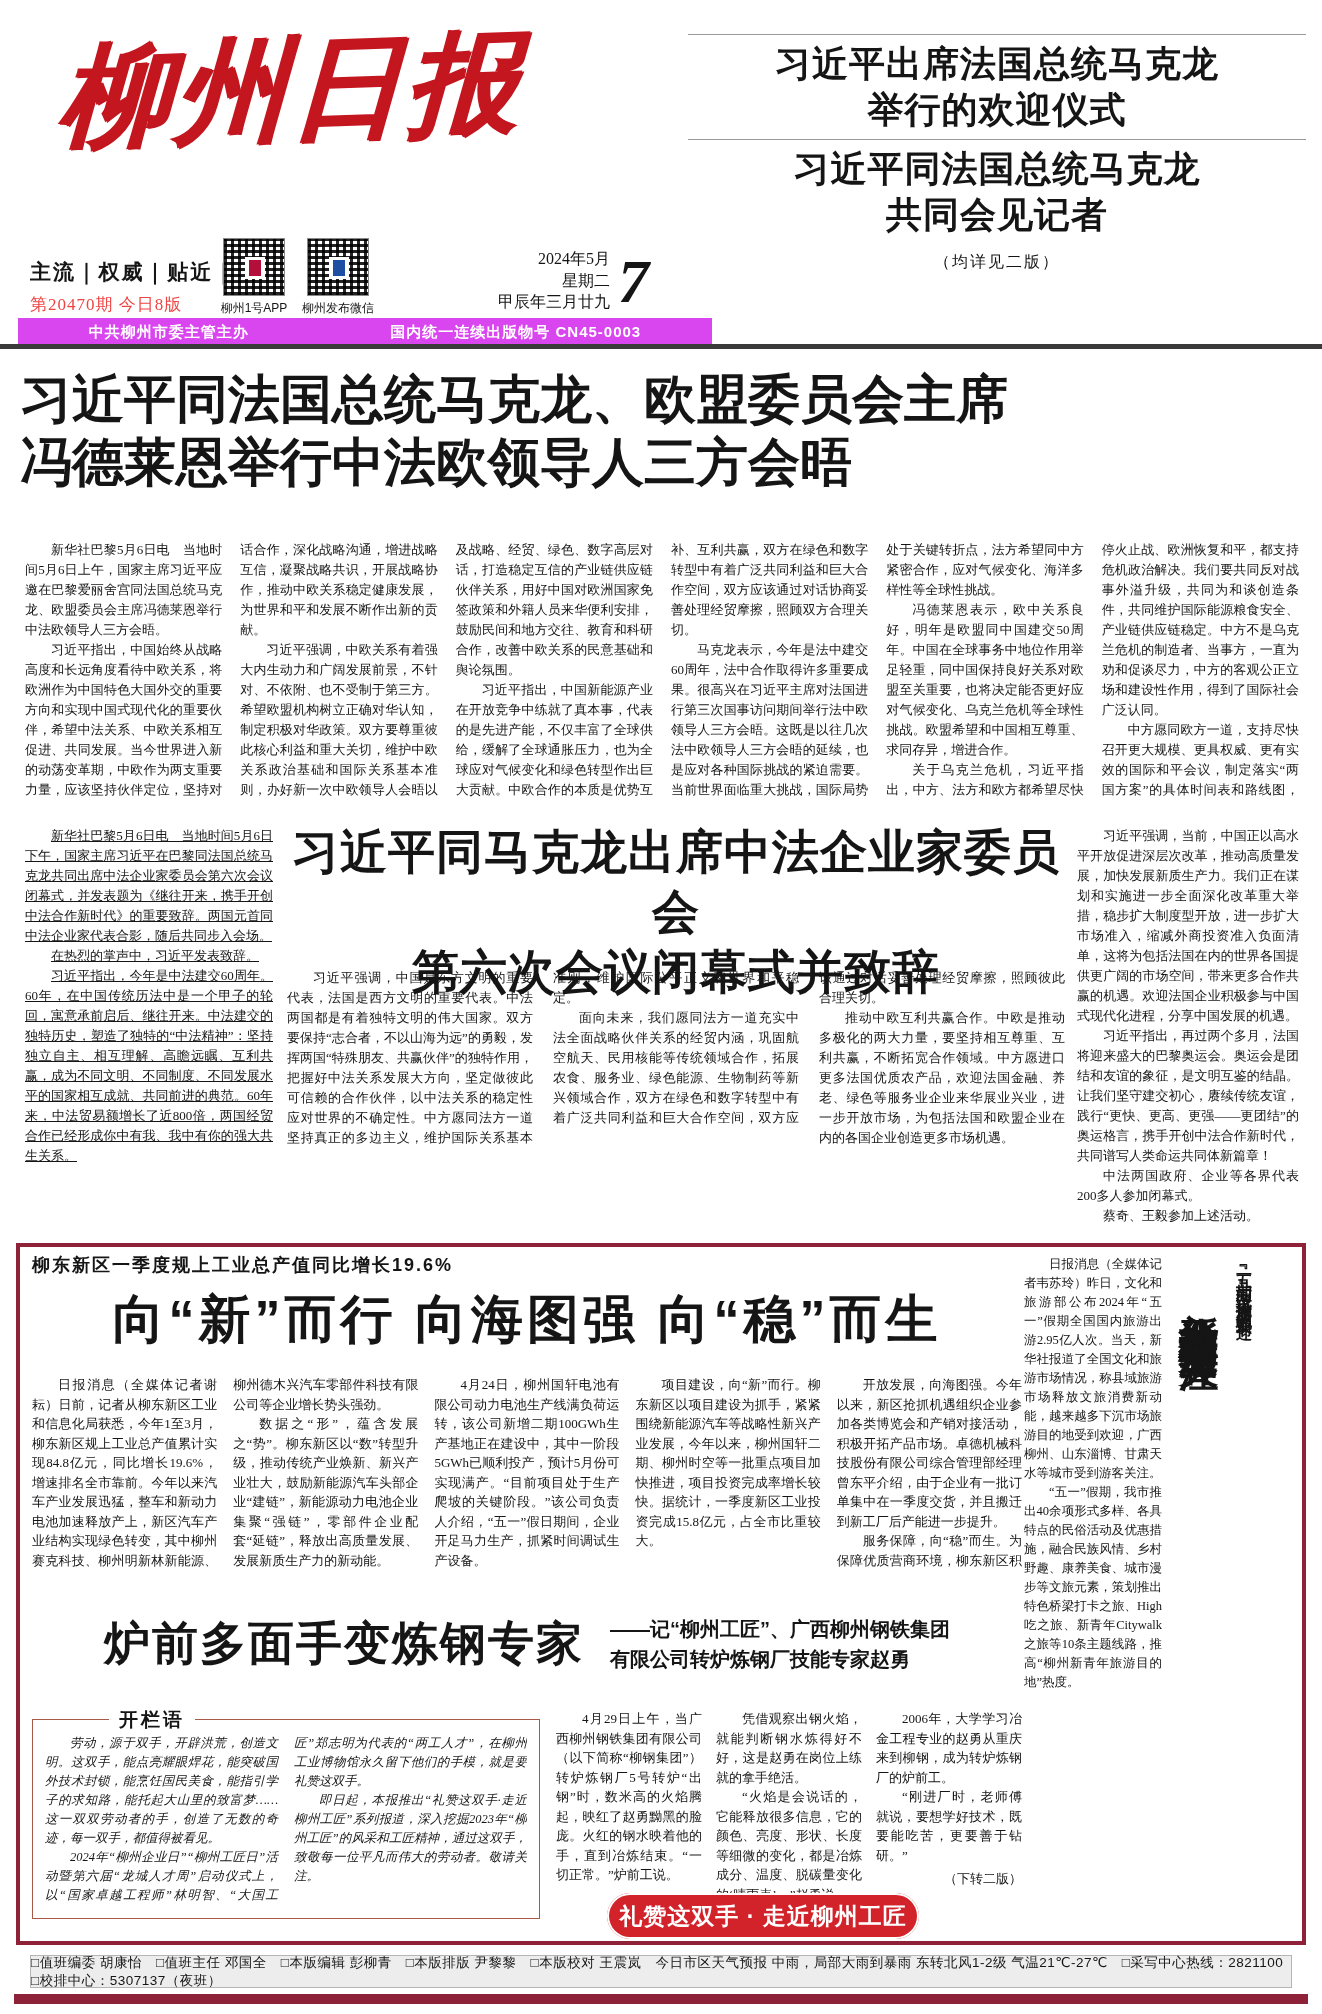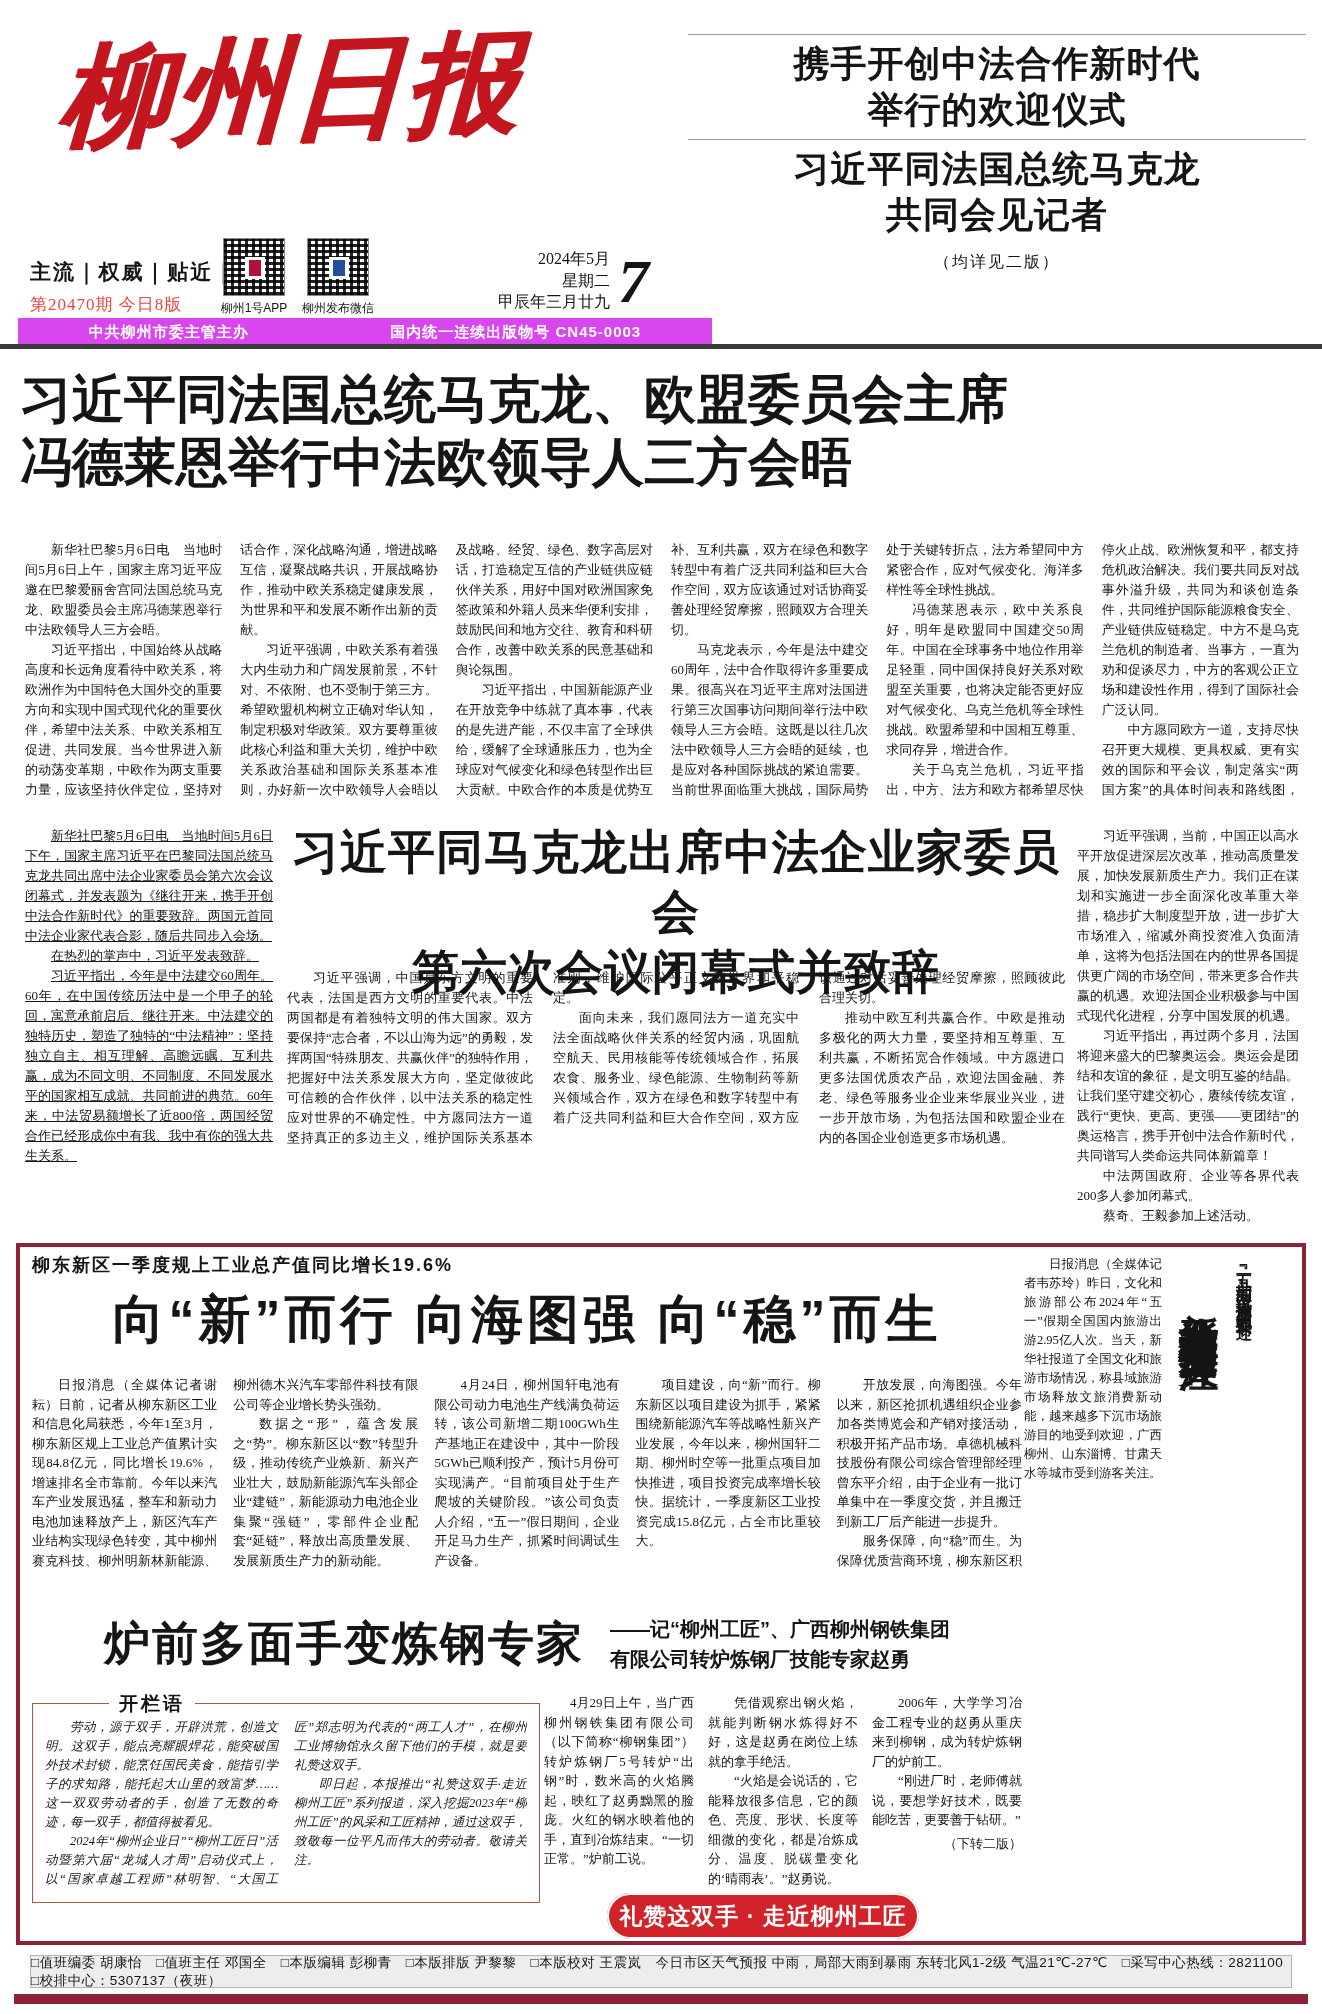--- a/index.html
+++ b/index.html
@@ -73,21 +73,21 @@
     font-family:"Liberation Sans","DejaVu Sans",sans-serif; }
   .h3 { text-align:center; font-size:52px; font-weight:900; letter-spacing:4px; margin-top:8px;
     font-family:"Liberation Sans","DejaVu Sans",sans-serif; }
   .a3body { margin-top:20px; height:212px; column-count:5; column-gap:16px;
     font-size:13px; line-height:19.5px; text-align:justify; overflow:hidden; }
   .a4header { display:flex; justify-content:center; align-items:center; gap:26px; margin-top:26px; }
   .h4 { font-size:46px; font-weight:900; letter-spacing:2px;
     font-family:"Liberation Sans","DejaVu Sans",sans-serif; }
   .h4sub { font-size:20px; font-weight:bold; line-height:1.5;
     font-family:"Liberation Sans","DejaVu Sans",sans-serif; }
-  .a4row { position:relative; display:flex; gap:4px; margin-top:18px; height:212px; }
+  .a4row { position:relative; display:flex; gap:16px; margin-top:34px; height:212px; }
   .introbox { position:relative; width:508px; height:200px; border:1px solid #a85a48; margin-top:10px;
     padding:14px 12px 8px; }
   .introlabel { position:absolute; left:76px; top:-13px; background:#fff; padding:0 10px;
     font-size:19px; font-weight:bold; letter-spacing:3px;
     font-family:"Liberation Sans","DejaVu Sans",sans-serif;}
   .introtext { column-count:2; column-gap:16px; height:172px; overflow:hidden;
     font-size:12.5px; line-height:19px; font-style:italic; text-align:justify; }
   .introtext .bp { text-indent:2em; }
   .a4body { flex:1; height:206px; column-count:3; column-gap:14px;
     font-size:13px; line-height:19.5px; text-align:justify; overflow:hidden; }
@@ -142,21 +142,21 @@
 
   <div class="redbar">
     <span>中共柳州市委主管主办</span>
     <span>国内统一连续出版物号 CN45-0003</span>
   </div>
   <div class="thickrule"></div>
 
   <div class="trh">
     <div class="rule"></div>
     <div class="h">
-      <div>携手开创中法合作新时代</div>
+      <div>习近平出席法国总统马克龙</div>
       <div>举行的欢迎仪式</div>
     </div>
     <div class="rule"></div>
     <div class="h">
       <div>习近平同法国总统马克龙</div>
       <div>共同会见记者</div>
     </div>
     <div class="note">（均详见二版）</div>
   </div>
 
@@ -241,20 +241,21 @@
         </div>
       </div>
 
       <div class="badge">礼赞这双手 · 走近柳州工匠</div>
     </div>
 
     <div class="boxright">
       <div class="a5top">
         <div class="a5col">
           <p class="bp">日报消息（全媒体记者韦苏玲）昨日，文化和旅游部公布2024年“五一”假期全国国内旅游出游2.95亿人次。当天，新华社报道了全国文化和旅游市场情况，称县域旅游市场释放文旅消费新动能，越来越多下沉市场旅游目的地受到欢迎，广西柳州、山东淄博、甘肃天水等城市受到游客关注。</p>
+          <p class="bp">“五一”假期，我市推出40余项形式多样、各具特点的民俗活动及优惠措施，融合民族风情、乡村野趣、康养美食、城市漫步等文旅元素，策划推出特色桥梁打卡之旅、High吃之旅、新青年Citywalk之旅等10条主题线路，推高“柳州新青年旅游目的地”热度。</p>
         </div>
         <div class="vhead">新华社发文称柳州受游客关注</div>
         <div class="vkick">『五一』期间下沉市场旅游目的地受欢迎</div>
       </div>
     </div>
   </div>
 
   <div class="footer">
     <span>□值班编委 胡康怡　□值班主任 邓国全　□本版编辑 彭柳青　□本版排版 尹黎黎　□本版校对 王震岚　今日市区天气预报 中雨，局部大雨到暴雨 东转北风1-2级 气温21℃-27℃　□采写中心热线：2821100　□校排中心：5307137（夜班）</span>
   </div>

